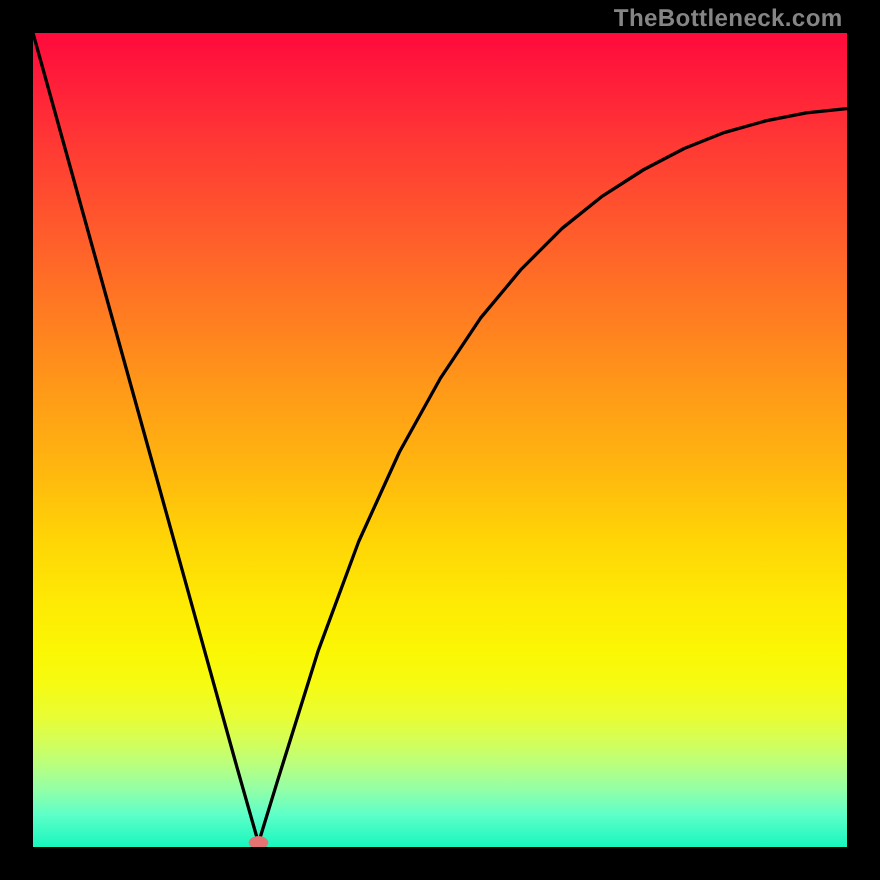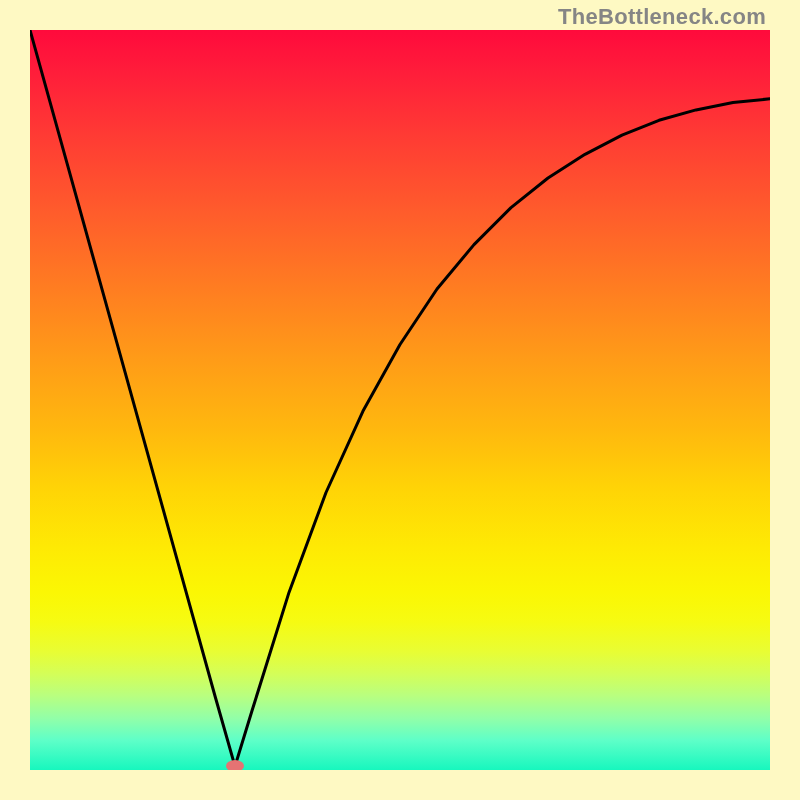--- a/index.html
+++ b/index.html
@@ -1,20 +1,20 @@
 <!DOCTYPE html>
 <html><head>
 <meta charset="utf-8">
 <style>
   * { margin: 0; padding: 0; box-sizing: border-box; }
   html, body { width: 800px; height: 800px; overflow: hidden; }
   .frame {
     width: 800px;
     height: 800px;
-    background: #fef9c3;
+    background: #000000;
     position: relative;
   }
   .plot-area {
     position: absolute;
     left: 30px;
     top: 30px;
     width: 740px;
     height: 740px;
     background: linear-gradient(to bottom,
       #ff0a3c 0%,

